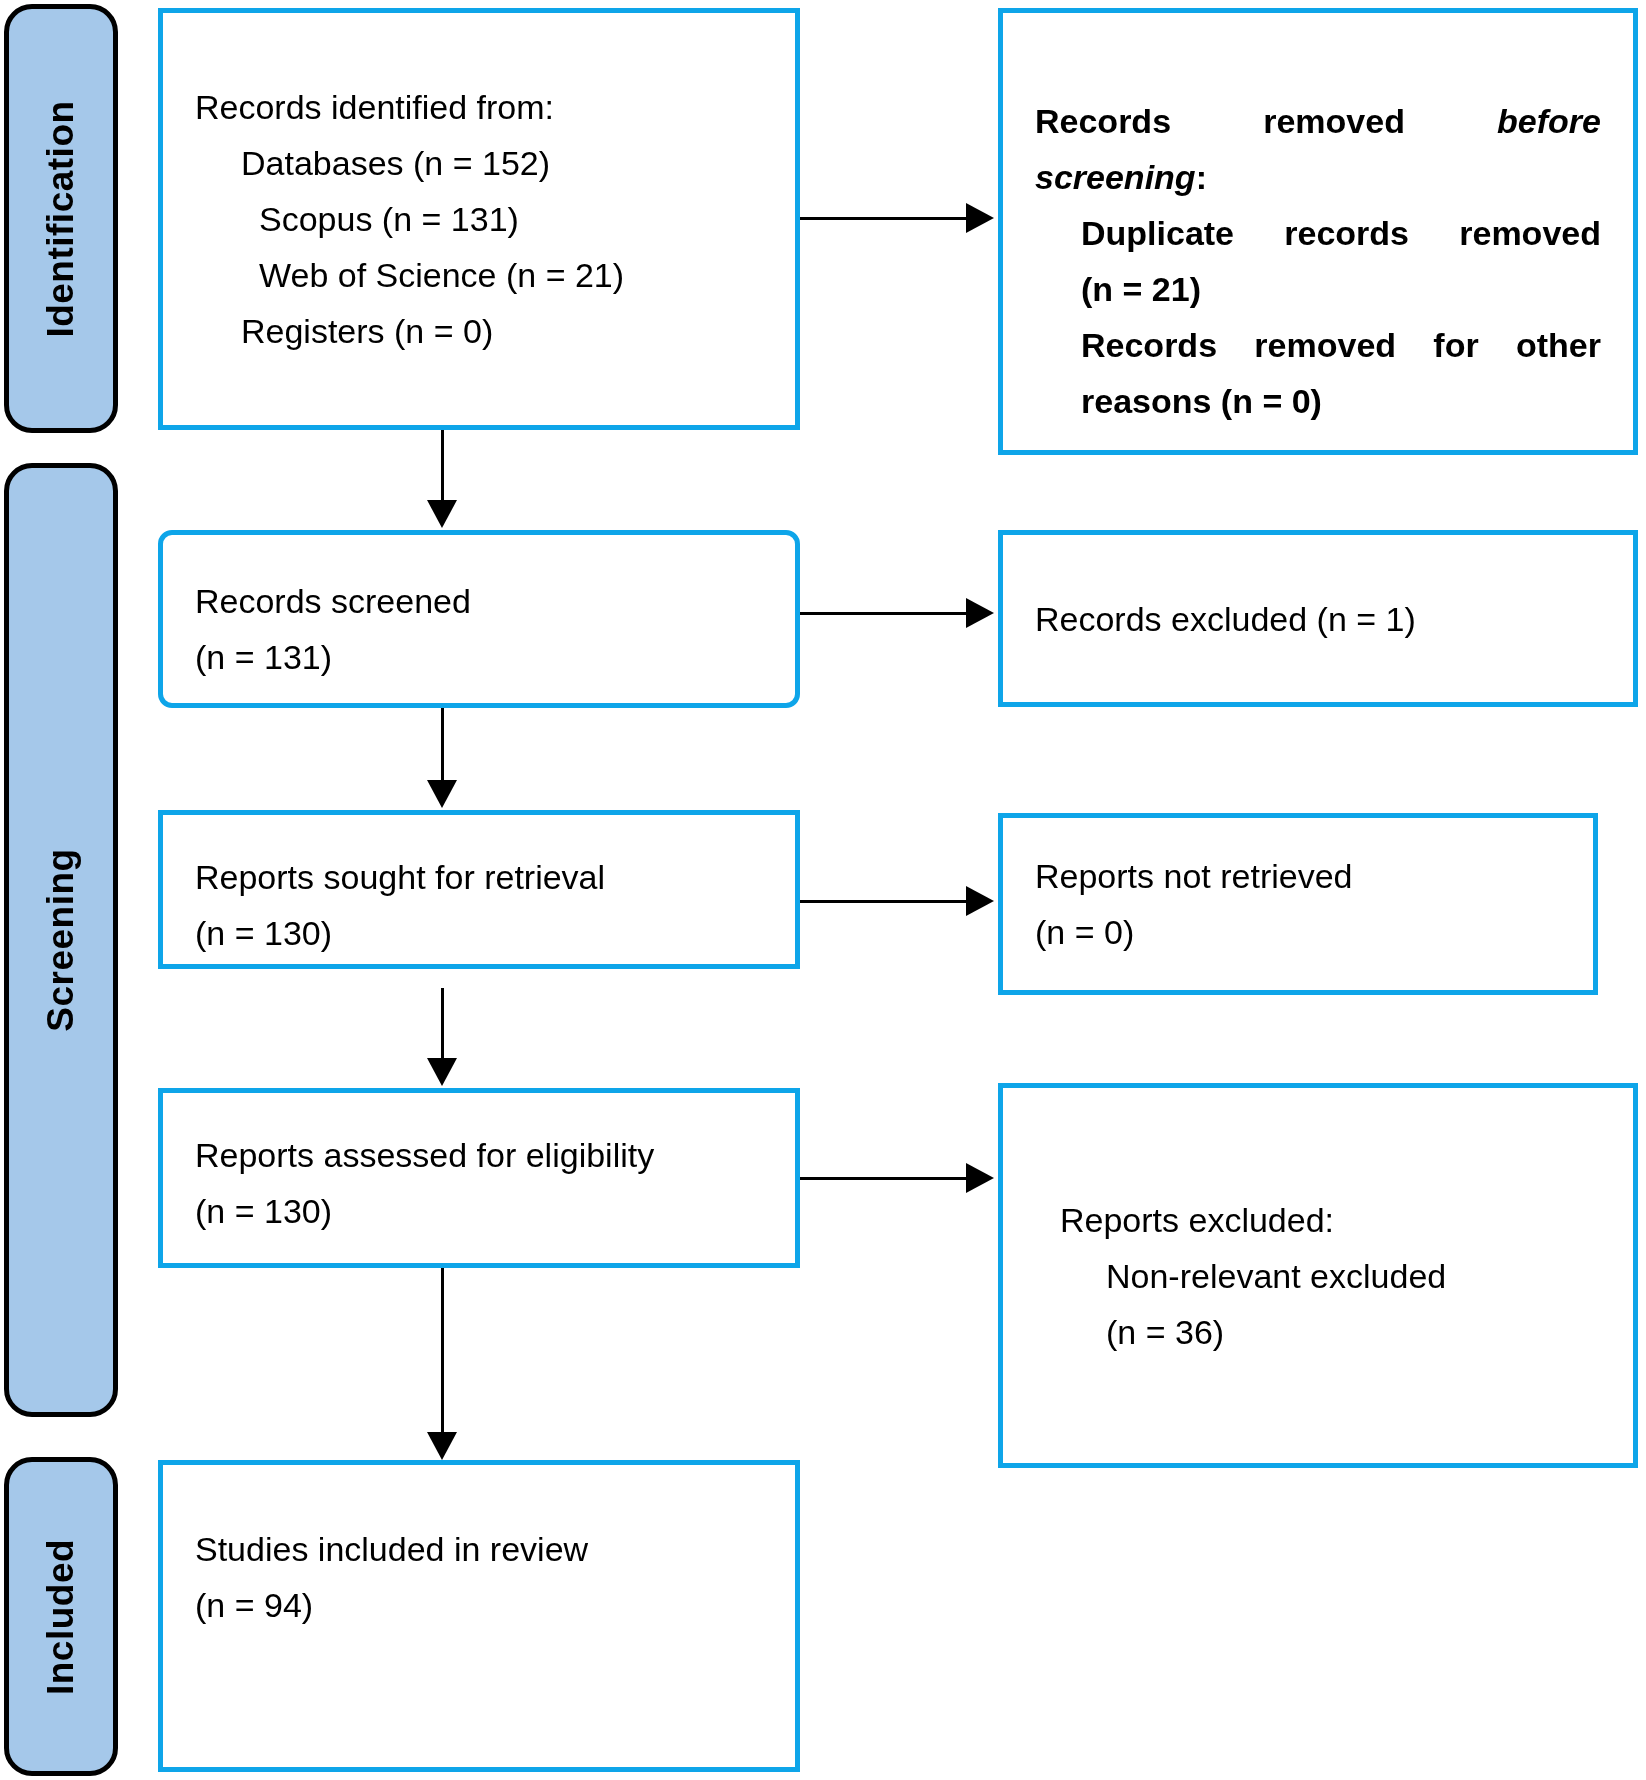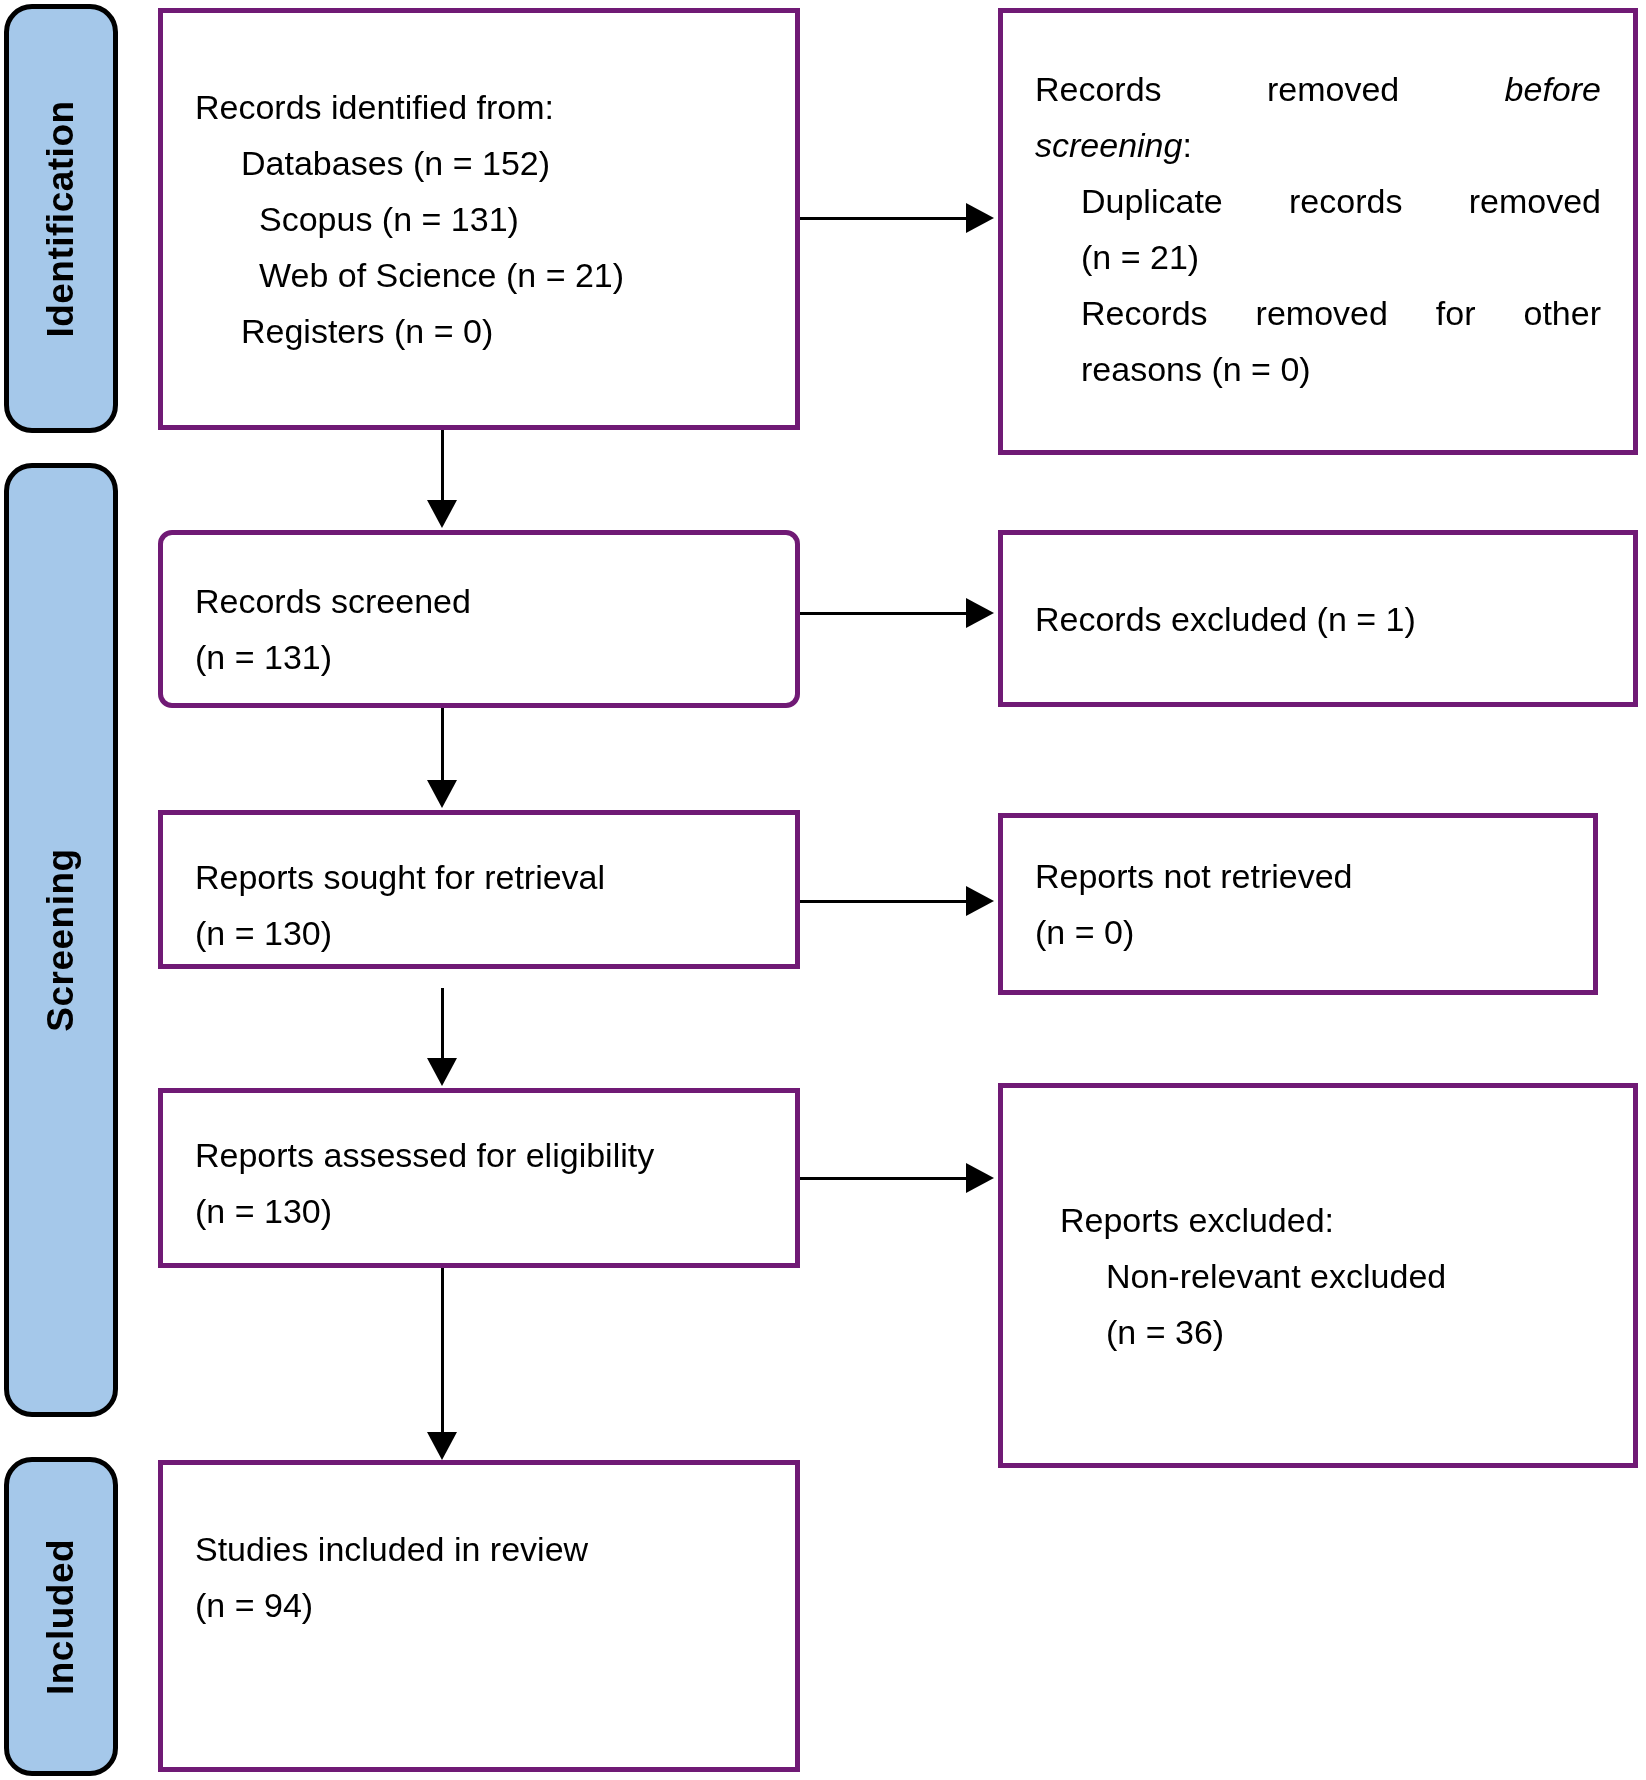--- a/index.html
+++ b/index.html
@@ -24,21 +24,21 @@
     transform:rotate(-90deg);
     white-space:nowrap;
     font-weight:bold;
     font-size:37px;
     letter-spacing:.5px;
   }
   
   .fbox{
     position:absolute;
     background:#fff;
-    border:5px solid #701a75;
+    border:5px solid #0ea5e9;
     box-sizing:border-box;
     font-size:34px;
     line-height:56px;
   }
   .ind1{padding-left:46px;}
   .ind2{padding-left:64px;}
   .jline{display:flex;justify-content:space-between;}
   .it{font-style:italic;}
   
   .hline{position:absolute;height:3px;background:#000;}
@@ -75,21 +75,21 @@
     <div style="padding:66px 28px 0 32px;">
       <div>Records identified from:</div>
       <div class="ind1">Databases (n = 152)</div>
       <div class="ind2">Scopus (n = 131)</div>
       <div class="ind2">Web of Science (n = 21)</div>
       <div class="ind1">Registers (n = 0)</div>
     </div>
   </div>
 
   <div class="fbox" style="left:998px;top:8px;width:640px;height:447px;">
-    <div style="padding:48px 32px 0 32px;">
+    <div style="padding:80px 32px 0 32px;font-weight:bold;">
       <div class="jline">
         <span>Records</span>
         <span>removed</span>
         <span class="it">before</span>
       </div>
       <div>
         <span class="it">screening</span><span>:</span>
       </div>
       <div class="jline ind1">
         <span>Duplicate</span>

